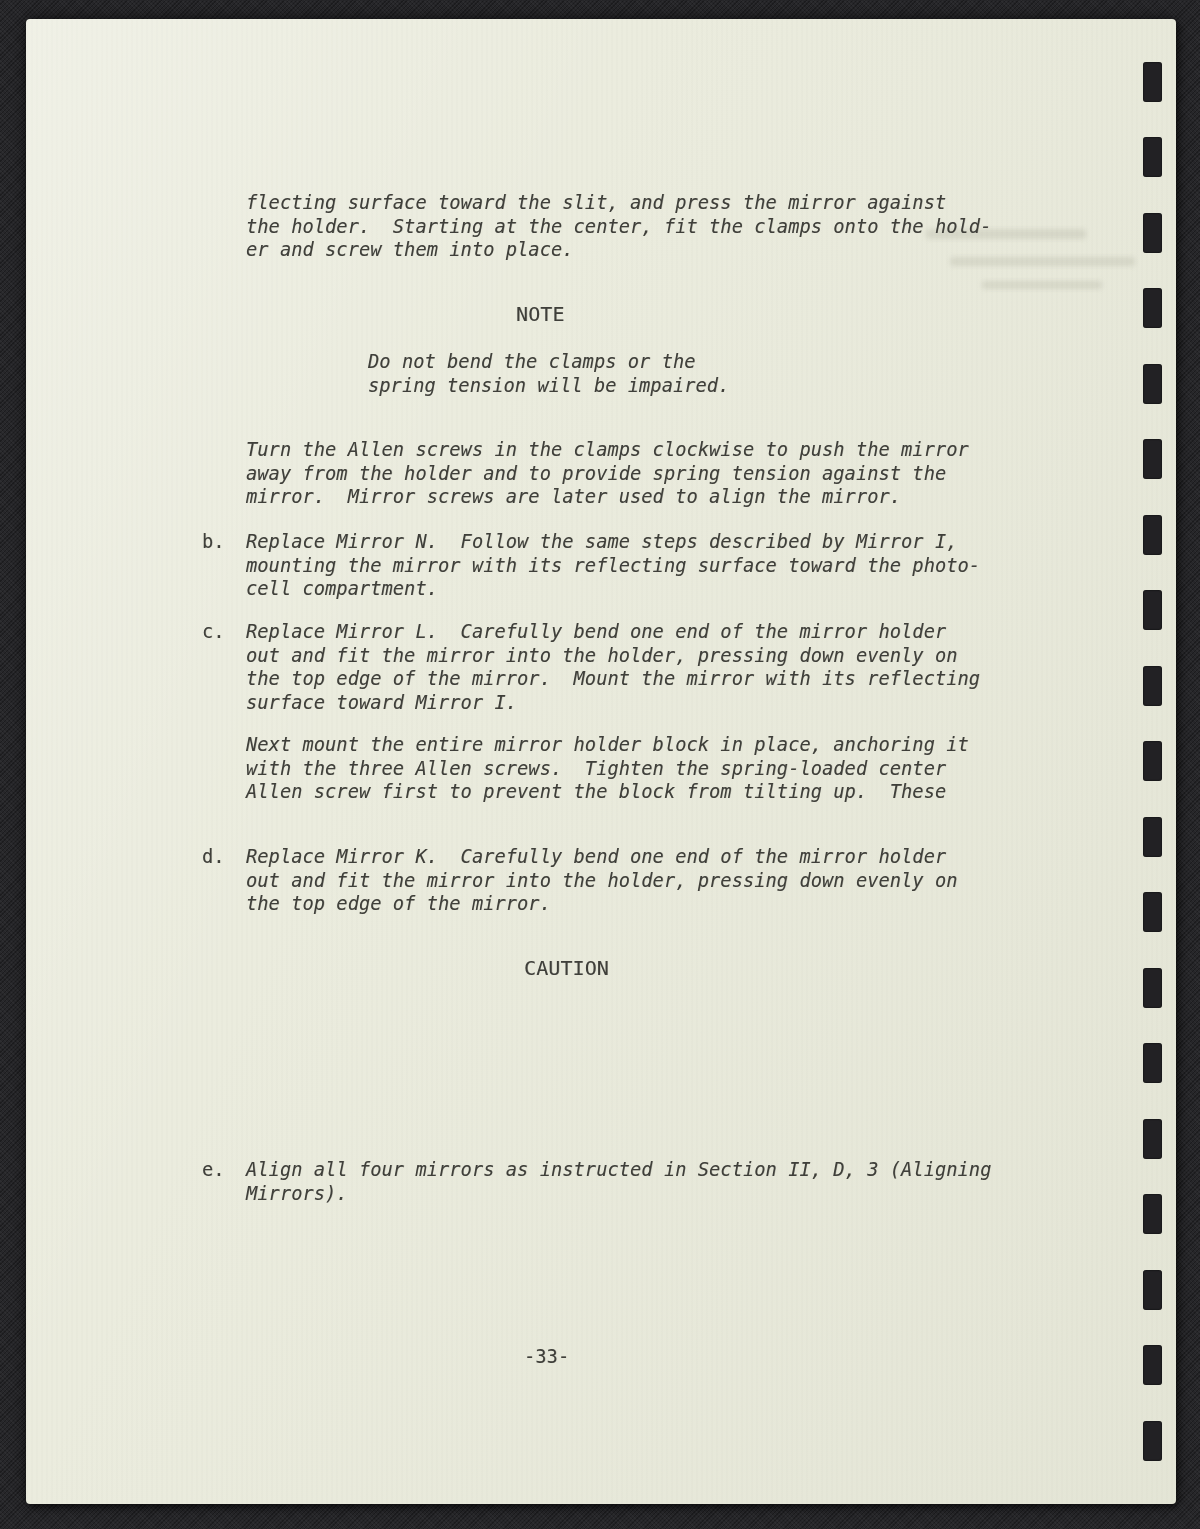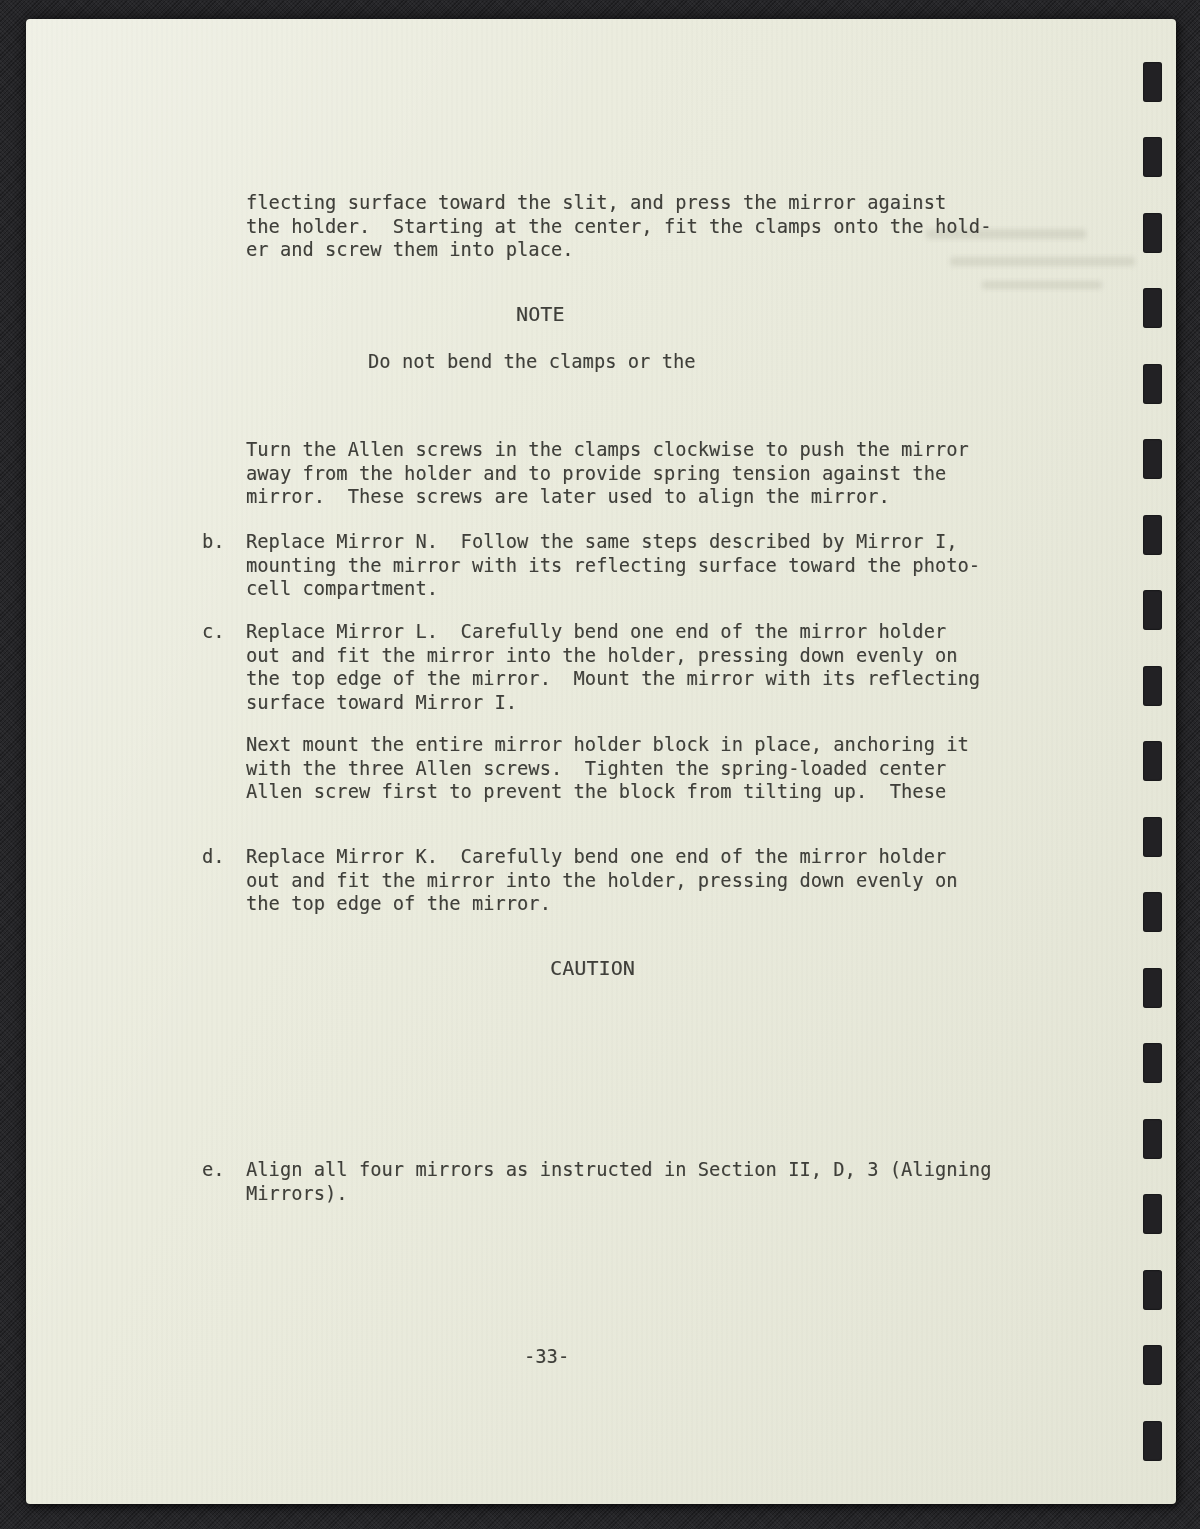--- a/index.html
+++ b/index.html
@@ -29,21 +29,21 @@
     background:#222124;border-radius:3px;
     box-shadow:inset 0 0 2px rgba(0,0,0,0.9), 0 0 1px rgba(255,255,255,0.25);
   }
   .block{
     position:absolute;
     font-size:18.6px;line-height:23.5px;
     color:#3f3f3a;
     letter-spacing:0.1px;
     text-shadow:0.4px 0.4px 0.3px rgba(63,63,58,0.35);
   }
-  .block .tline{white-space:pre;height:23.5px;}
+  .block .tline{white-space:pre;height:23.5px;font-style:italic;}
   .heading{font-size:20px;}
   .item{display:flex;}
   .item .ilabel{width:44px;white-space:pre;flex:0 0 44px;}
   .ghost{
     position:absolute;background:rgba(122,122,108,0.16);
     filter:blur(2.5px);border-radius:3px;
   }
 </style>
 </head>
 <body>
@@ -81,26 +81,27 @@
 
     <div class="block" style="left:220px;top:172px">
       <div class="tline">flecting surface toward the slit, and press the mirror against</div>
       <div class="tline">the holder.  Starting at the center, fit the clamps onto the hold-</div>
       <div class="tline">er and screw them into place.</div>
     </div>
 
     <div class="block heading" style="left:490px;top:284px">NOTE</div>
     <div class="block" style="left:342px;top:331px">
       <div class="tline">Do not bend the clamps or the</div>
+      <div class="tline">spring tension will be impaired.</div>
     </div>
 
     <div class="block" style="left:220px;top:419px">
       <div class="tline">Turn the Allen screws in the clamps clockwise to push the mirror</div>
       <div class="tline">away from the holder and to provide spring tension against the</div>
-      <div class="tline">mirror.  These screws are later used to align the mirror.</div>
+      <div class="tline">mirror.  Mirror screws are later used to align the mirror.</div>
     </div>
 
     <div class="block item" style="left:176px;top:511px">
       <span class="ilabel">b.</span>
       <div>
         <div class="tline">Replace Mirror N.  Follow the same steps described by Mirror I,</div>
         <div class="tline">mounting the mirror with its reflecting surface toward the photo-</div>
         <div class="tline">cell compartment.</div>
       </div>
     </div>
@@ -123,21 +124,21 @@
 
     <div class="block item" style="left:176px;top:826px">
       <span class="ilabel">d.</span>
       <div>
         <div class="tline">Replace Mirror K.  Carefully bend one end of the mirror holder</div>
         <div class="tline">out and fit the mirror into the holder, pressing down evenly on</div>
         <div class="tline">the top edge of the mirror.</div>
       </div>
     </div>
 
-    <div class="block heading" style="left:524px;top:938px">CAUTION</div>
+    <div class="block heading" style="left:498px;top:938px">CAUTION</div>
 
     <div class="block item" style="left:176px;top:1139px">
       <span class="ilabel">e.</span>
       <div>
         <div class="tline">Align all four mirrors as instructed in Section II, D, 3 (Aligning</div>
         <div class="tline">Mirrors).</div>
       </div>
     </div>
 
     <div class="block" style="left:498px;top:1326px">-33-</div>

